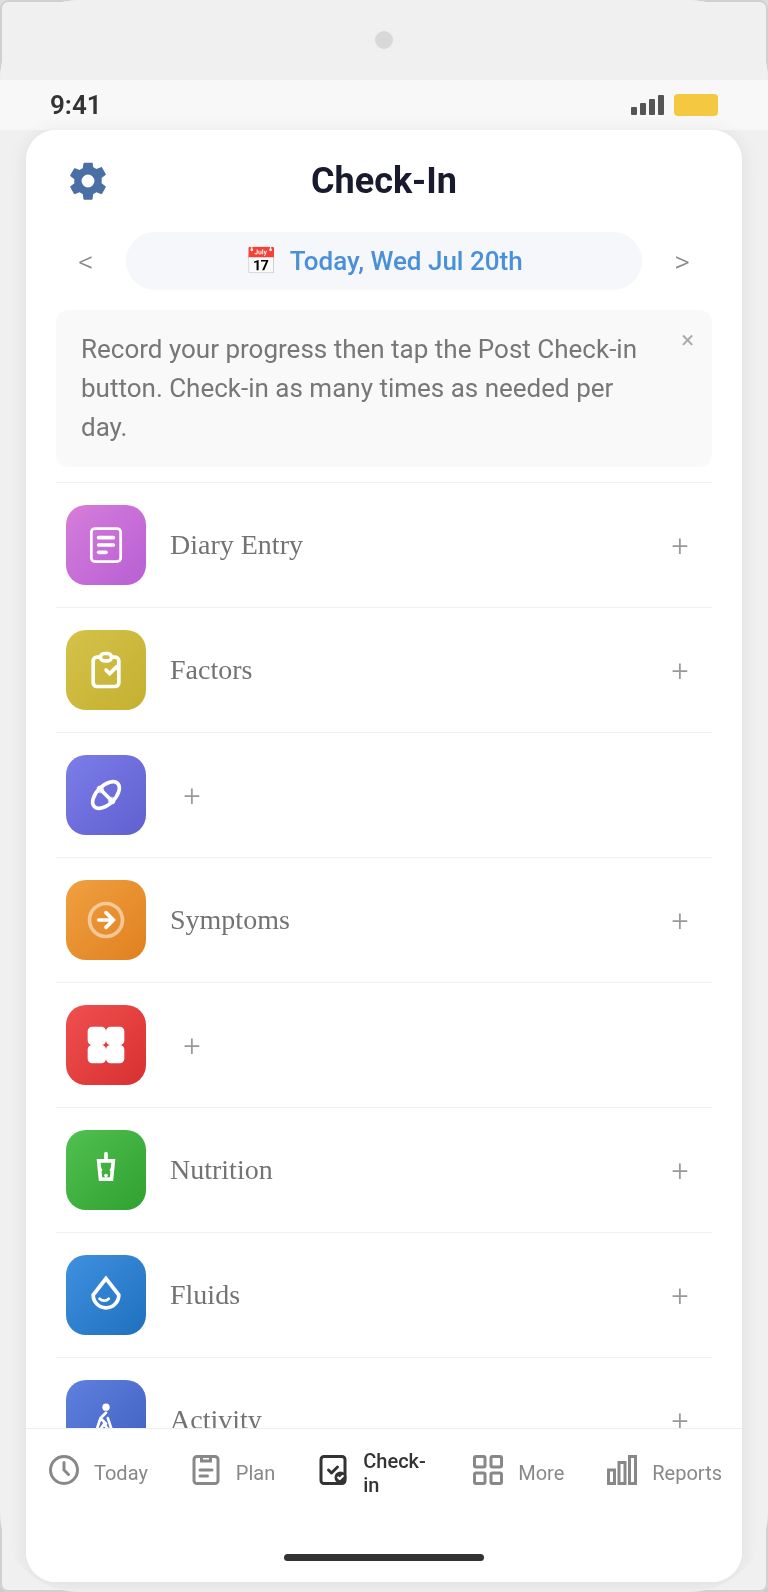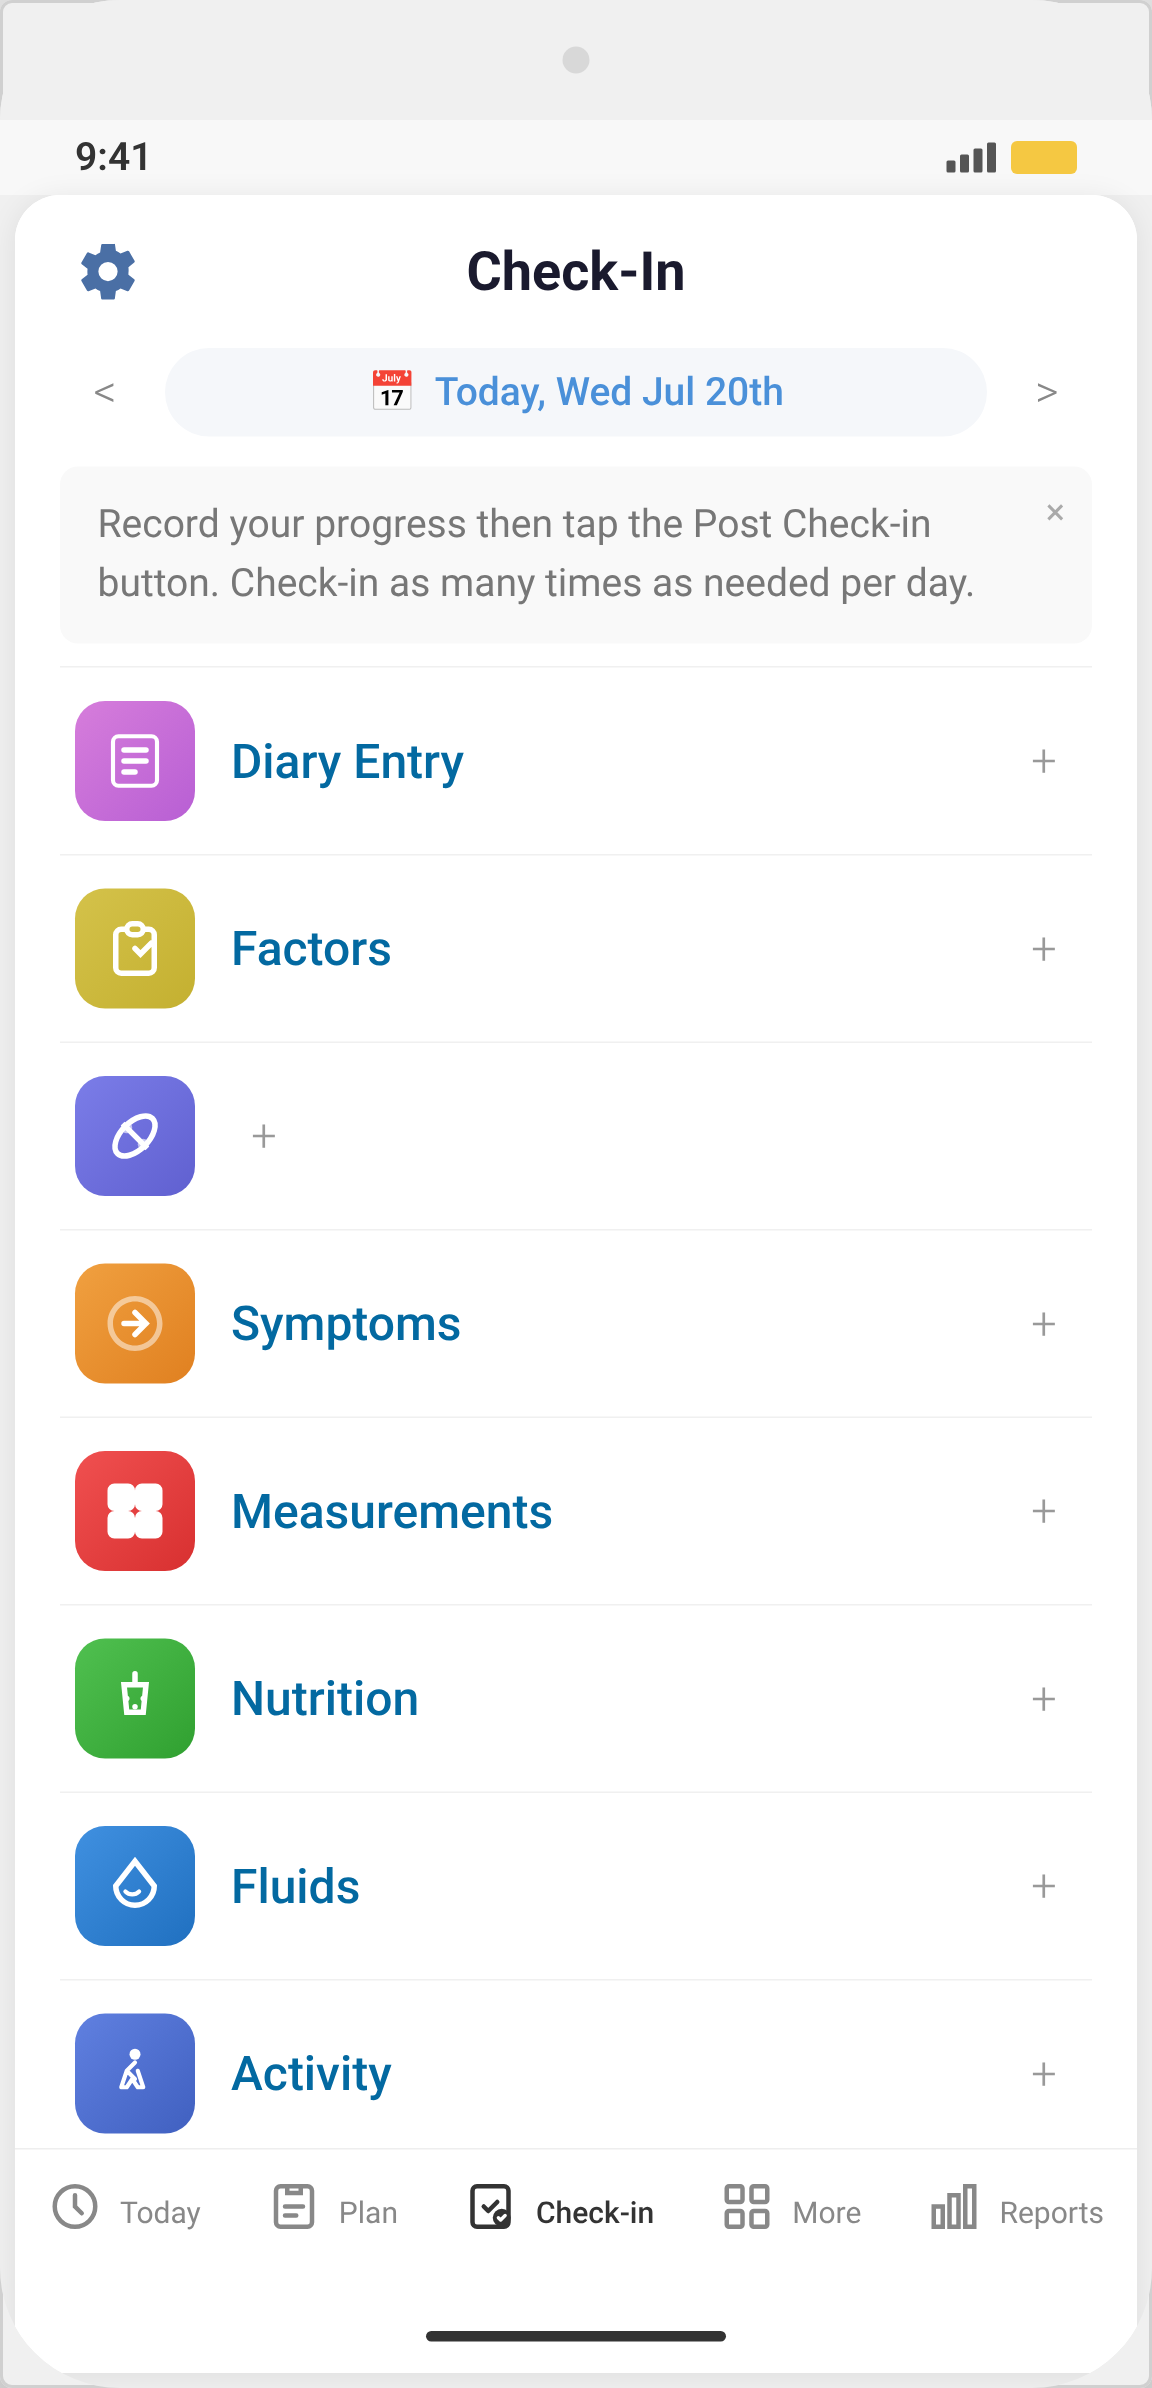--- a/index.html
+++ b/index.html
@@ -86,21 +86,21 @@
 
     .signal-bar {
       background: #555;
       width: 6px;
       border-radius: 1px;
     }
 
     
     .app-screen {
       background: #ffffff;
-      margin: 0 10px;
+      margin: 0 26px;
       border-radius: 30px;
       height: calc(100% - 140px);
       overflow: hidden;
       display: flex;
       flex-direction: column;
       box-shadow: 0 2px 20px rgba(0,0,0,0.08);
     }
 
     
     .header {
@@ -240,24 +240,25 @@
       flex-shrink: 0;
     }
 
     .item-icon-wrapper svg {
       width: 44px;
       height: 44px;
       fill: white;
     }
 
     .item-label {
-      font-size: 32px;
+      font-size: 28px;
       font-weight: 500;
-      color: #0369a1;
+      color: #737373;
       flex: 1;
+      font-family: Liberation Serif, serif;
     }
 
     .item-add-btn {
       width: 44px;
       height: 44px;
       display: flex;
       align-items: center;
       justify-content: center;
       color: #999;
       font-size: 30px;
@@ -424,21 +425,20 @@
   </div>
           <div class="checkin-item">
     <div class="item-icon-wrapper bg-red">
       <svg viewBox="0 0 24 24" fill="none" width="44" height="44">
                 <rect x="3" y="3" width="8" height="8" rx="1.5" stroke="white" stroke-width="2"></rect>
                 <rect x="13" y="3" width="8" height="8" rx="1.5" stroke="white" stroke-width="2"></rect>
                 <rect x="3" y="13" width="8" height="8" rx="1.5" stroke="white" stroke-width="2"></rect>
                 <rect x="13" y="13" width="8" height="8" rx="1.5" stroke="white" stroke-width="2"></rect>
               </svg>
     </div>
-    <span class="item-label">Measurements</span>
     <div class="item-add-btn">+</div>
   </div>
           <div class="checkin-item">
     <div class="item-icon-wrapper bg-green">
       <svg viewBox="0 0 24 24" fill="white" width="44" height="44">
                 <path d="M12 3v4M8 7h8l-1 10H9L8 7z" stroke="white" stroke-width="2" fill="none" stroke-linecap="round"></path>
                 <circle cx="9" cy="12" r="1" fill="white"></circle>
                 <circle cx="15" cy="12" r="1" fill="white"></circle>
                 <circle cx="12" cy="15" r="1" fill="white"></circle>
               </svg>

